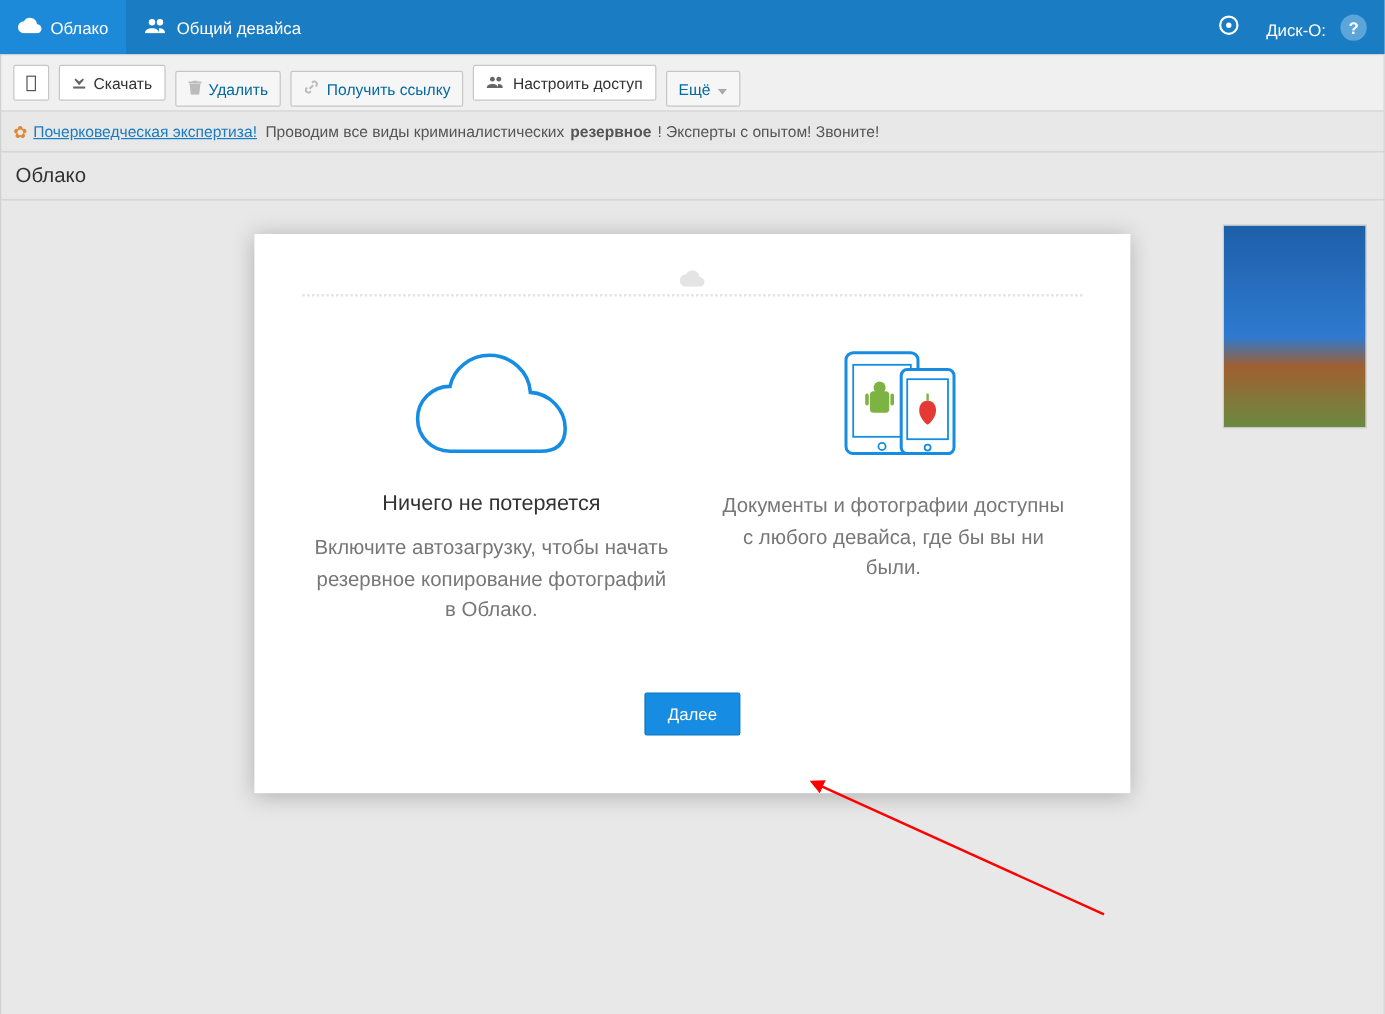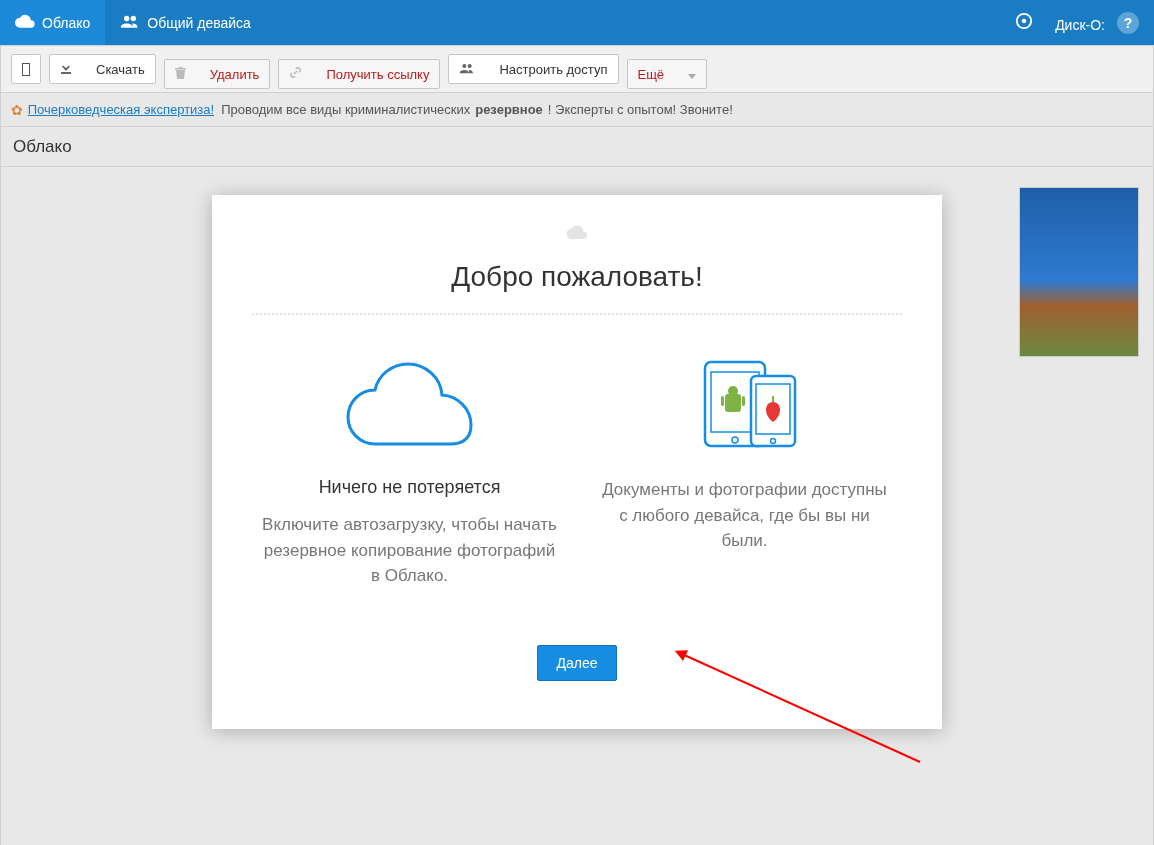--- a/index.html
+++ b/index.html
@@ -9,22 +9,22 @@
 .header { height:45px; background:#1a7cc2; display:flex; align-items:center; color:#fff; font-size:14px; }
 .header .tab { display:flex; align-items:center; gap:7px; padding:0 15px; height:100%; cursor:pointer; }
 .header .tab.active { background:#1d8ad9; }
 .header .spacer { flex:1; }
 .header .disk { display:flex; align-items:flex-end; gap:22px; padding:0 12px; cursor:pointer; }
 .header .help { width:22px; height:22px; border-radius:50%; background:#5ba5d8; color:#fff; display:flex; align-items:center; justify-content:center; font-weight:bold; margin-right:15px; cursor:pointer; font-size:14px;}
 .ico { display:inline-block; }
 
 
 .toolbar { height:48px; background:#f0f0f0; border:1px solid #d0d0d0; display:flex; align-items:center; gap:8px; padding:0 10px; }
-.toolbar .btn { height:30px; padding:0 10px; background:#fff; border:1px solid #c6c6c6; border-radius:2px; display:flex; align-items:center; gap:24px; font-size:13px; color:#333; cursor:pointer; }
-.toolbar .btn.disabled { color:#b91c1c; background:#f6f6f6; cursor:default;margin-top:10px; }
+.toolbar .btn { height:30px; padding:0 10px; background:#fff; border:1px solid #c6c6c6; border-radius:2px; display:flex; align-items:center; gap:6px; font-size:13px; color:#333; cursor:pointer; }
+.toolbar .btn.disabled { color:#0369a1; background:#f6f6f6; cursor:default;margin-top:10px; }
 .toolbar .chk { width:30px; justify-content:center; }
 .btn .ic { color:#666; }
 .btn.disabled .ic { color:#bbb; }
 
 
 .adbar { height:34px; border:1px solid #d0d0d0; border-top:none; display:flex; align-items:center; padding:0 10px; font-size:13px; color:#555; gap:5px;}
 .adbar .link { color:#1a7cc2; text-decoration:underline; cursor:pointer; font-weight:normal; margin-right:2px;}
 .adbar .butterfly { color:#d83; font-size:14px;}
 
 
@@ -167,21 +167,20 @@
   <div class="photo ph2"></div>
 </div>
 
 <div class="overlay">
   <div class="modal">
     <div class="cloud-sm">
       <svg width="22" height="14" viewBox="0 0 24 16">
           <path fill="#e4e4e4" d="M19 16H6a6 6 0 010-12 7 7 0 0113 3 4.5 4.5 0 010 9z"></path>
         </svg>
     </div>
-    <h1>Добро пожаловать!</h1>
     <div class="dots"></div>
     <div class="row">
       <div class="cell">
         <div class="big-ico">
           <svg width="140" height="90" viewBox="0 0 140 90">
               <path fill="none" stroke="#168de2" stroke-width="3" d="M110 85H35C20 85 8 73 8 58s12-27 27-27c3-15 17-26 33-26 18 0 33 14 34 31 16 1 29 14 29 30 0 17-13 19-21 19z"></path>
             </svg>
         </div>
         <h3>Ничего не потеряется</h3>
         <p>Включите автозагрузку, чтобы начать резервное копирование фотографий в Облако.</p>

